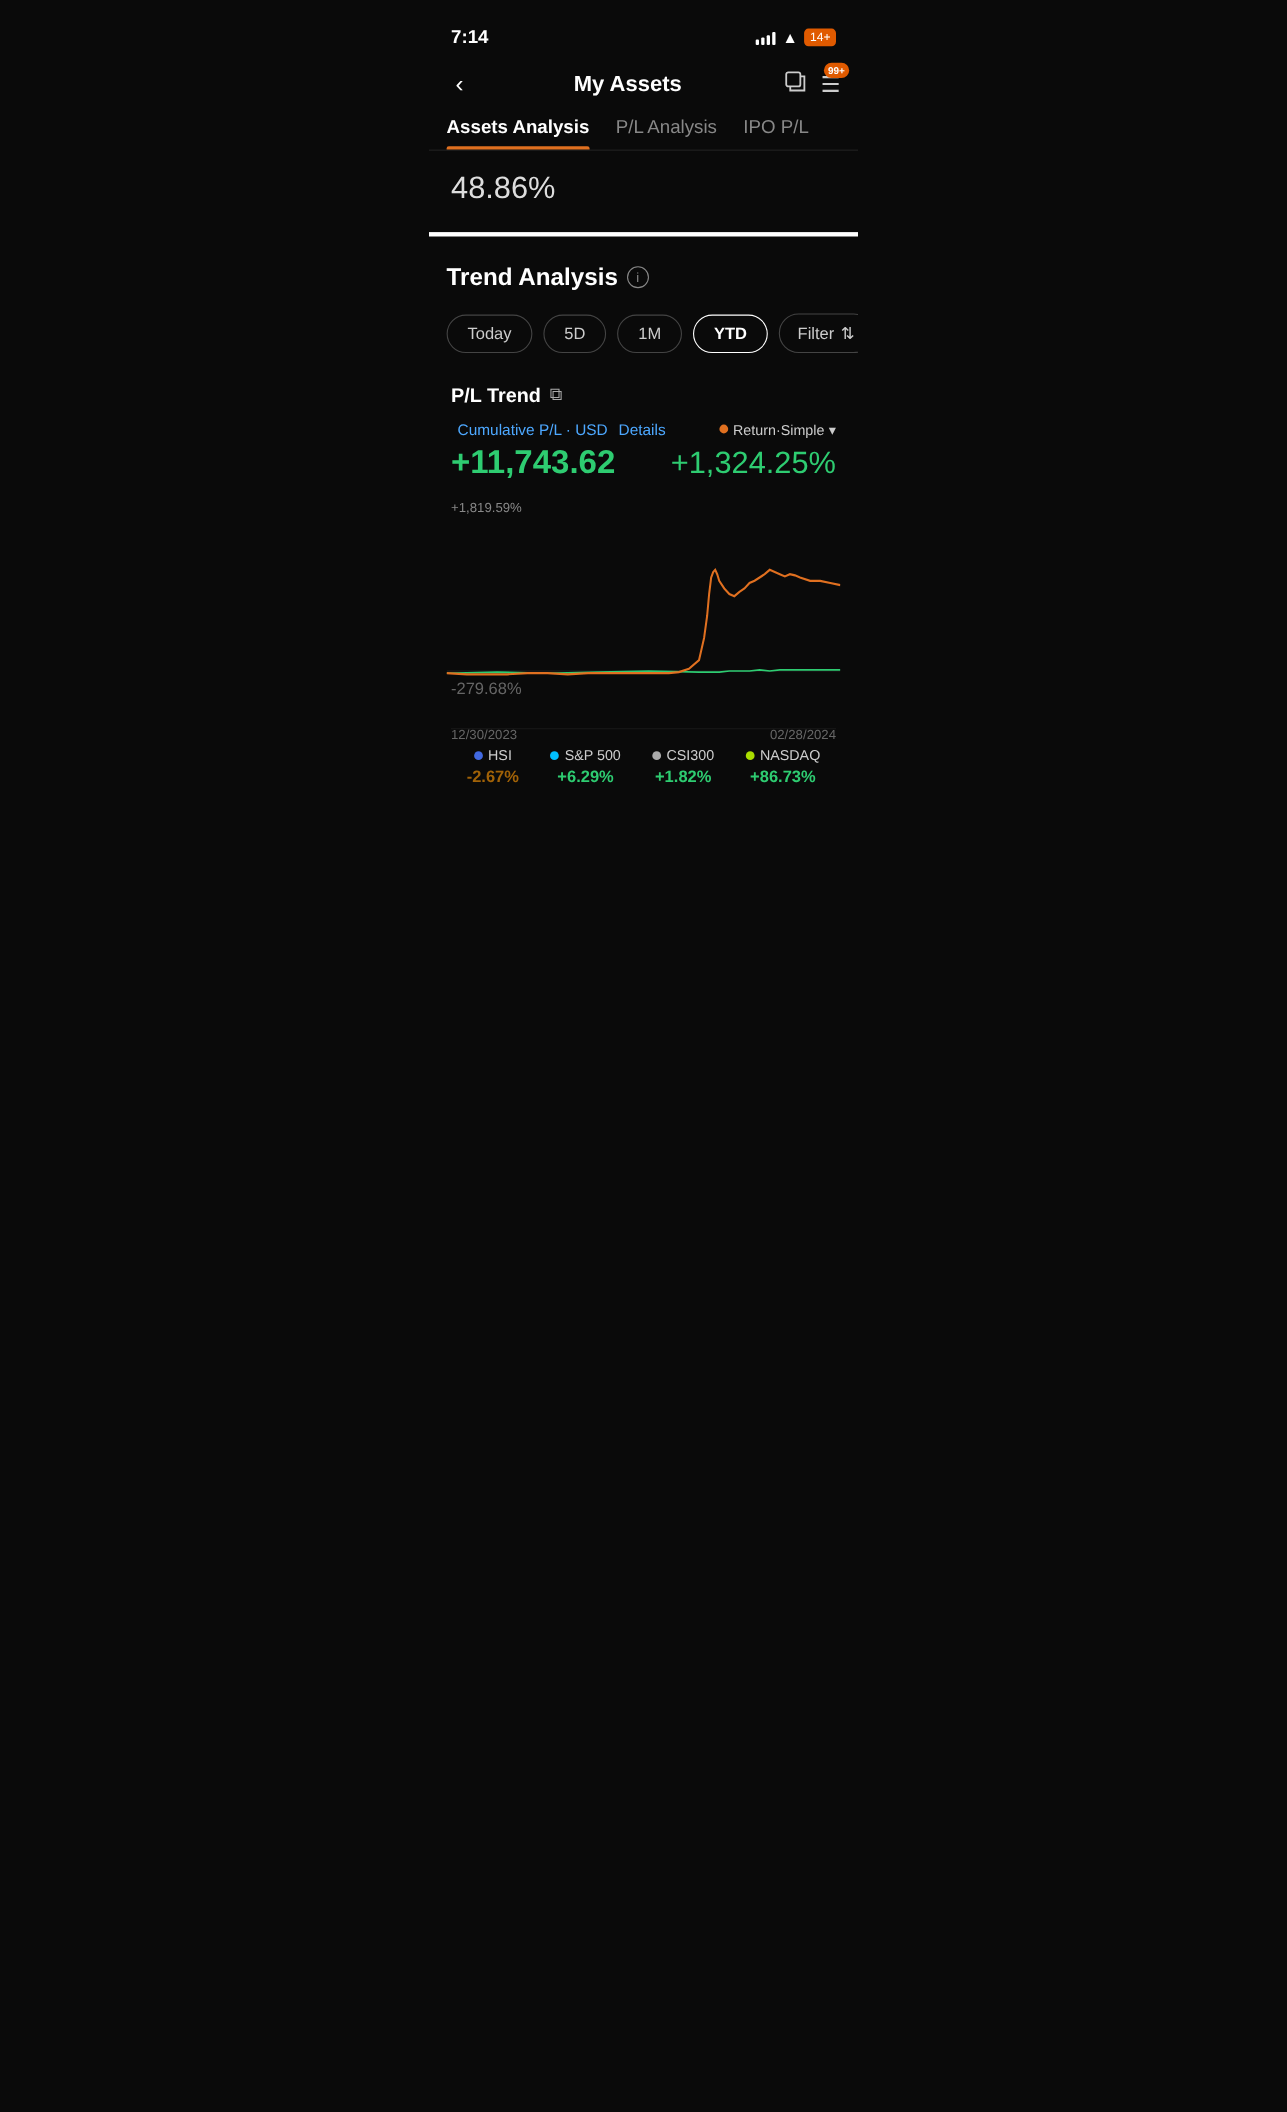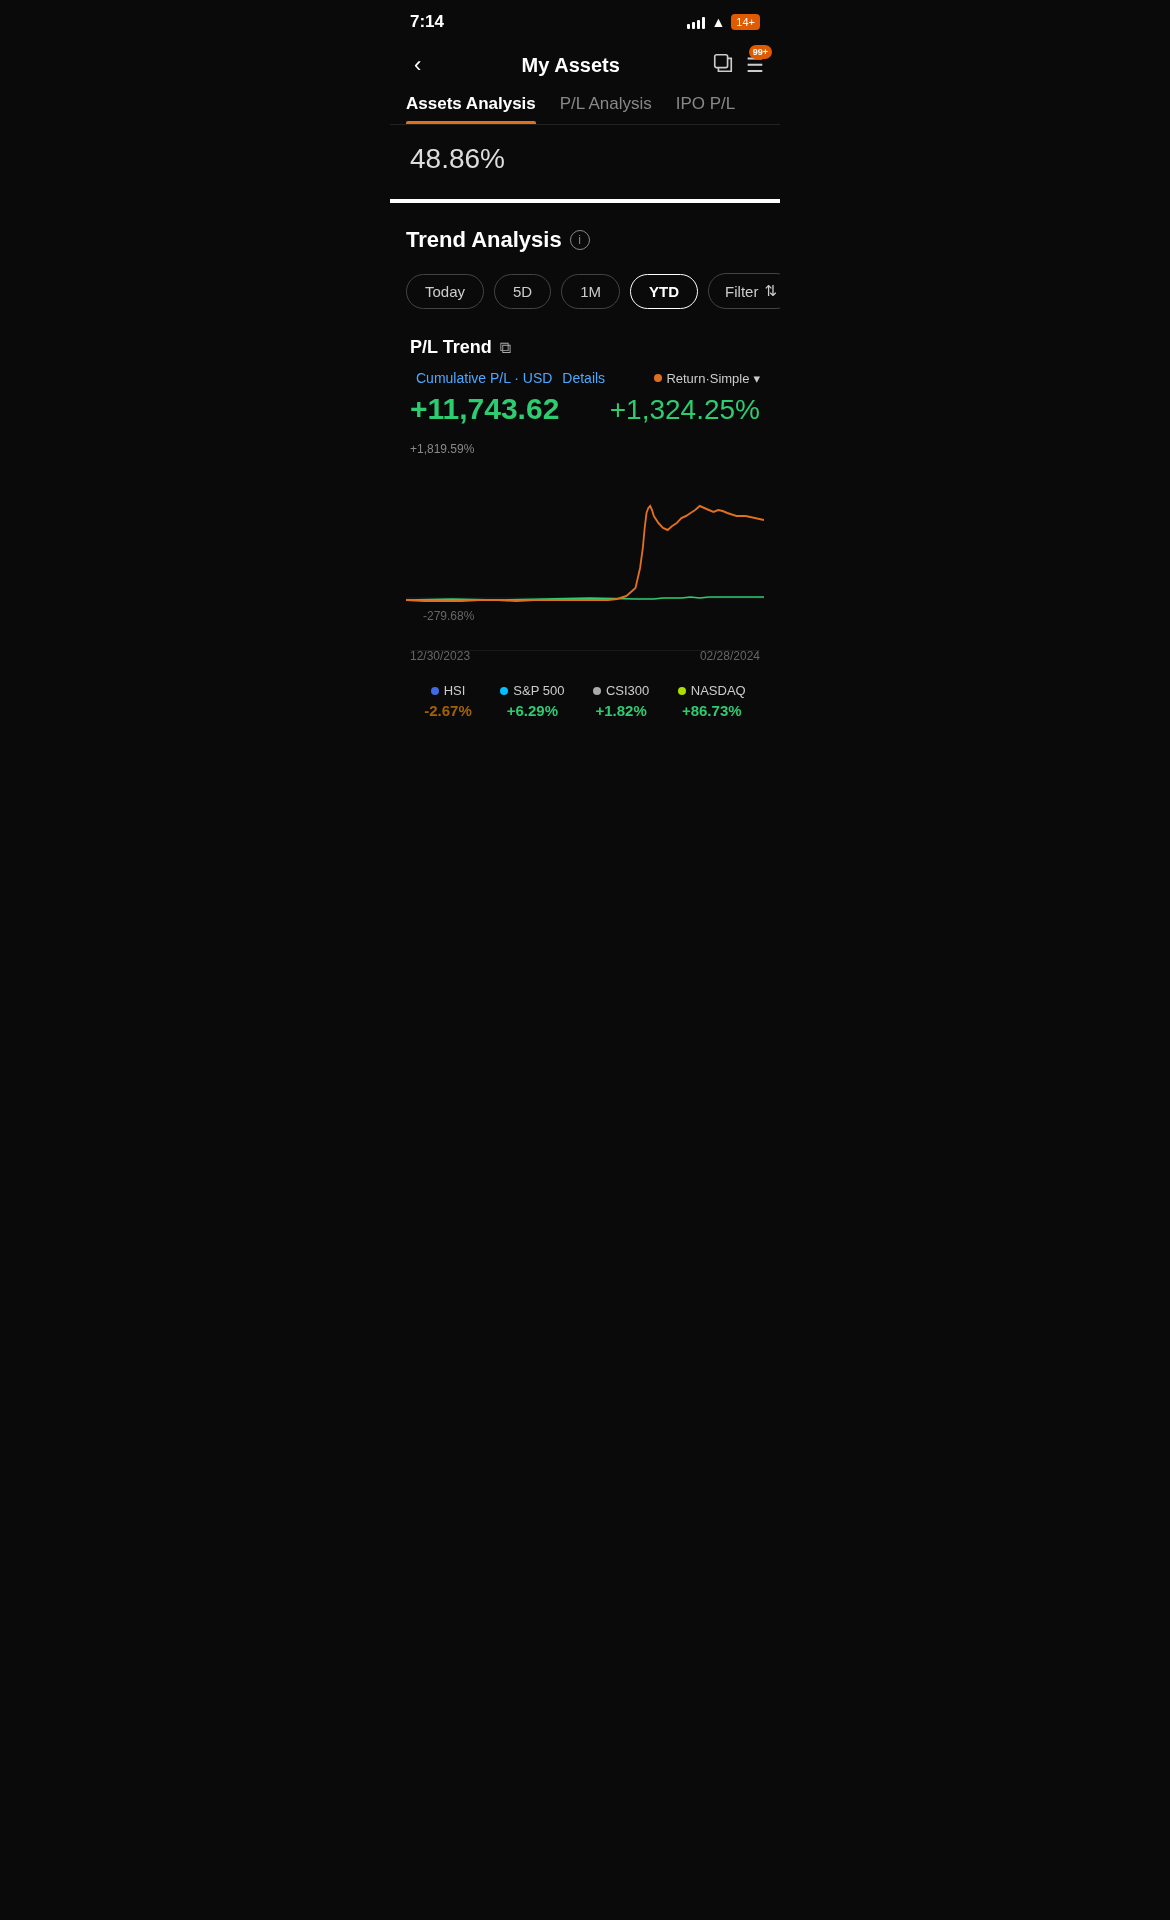--- a/index.html
+++ b/index.html
@@ -12,21 +12,21 @@
       min-height: 640px;
       margin: 0 auto;
       overflow-x: hidden;
     }
 
     
     .status-bar {
       display: flex;
       justify-content: space-between;
       align-items: center;
-      padding: 12px 20px 8px;
+      padding: 24px 20px 8px;
       font-size: 16px;
       font-weight: 600;
     }
     .status-time { font-weight: 700; font-size: 17px; }
     .status-icons {
       display: flex;
       align-items: center;
       gap: 6px;
     }
     .signal-bars {
@@ -289,32 +289,32 @@
       height: 185px;
     }
     .chart-bottom-labels {
       display: flex;
       justify-content: space-between;
       font-size: 12px;
       color: #666;
       padding: 6px 4px 0;
     }
     .chart-minus-label {
-      font-size: 12px;
+      font-size: 15px;
       color: #666;
       position: absolute;
       bottom: 20px;
-      left: 17px;
+      left: 4px;
     }
 
     
     .legend-row {
       display: flex;
       justify-content: space-around;
-      padding: 32px 0 8px;
+      padding: 16px 0 8px;
       border-top: 1px solid #1a1a1a;
       margin-top: 8px;
     }
     .legend-item {
       display: flex;
       flex-direction: column;
       align-items: center;
       gap: 4px;
     }
     .legend-label-row {

